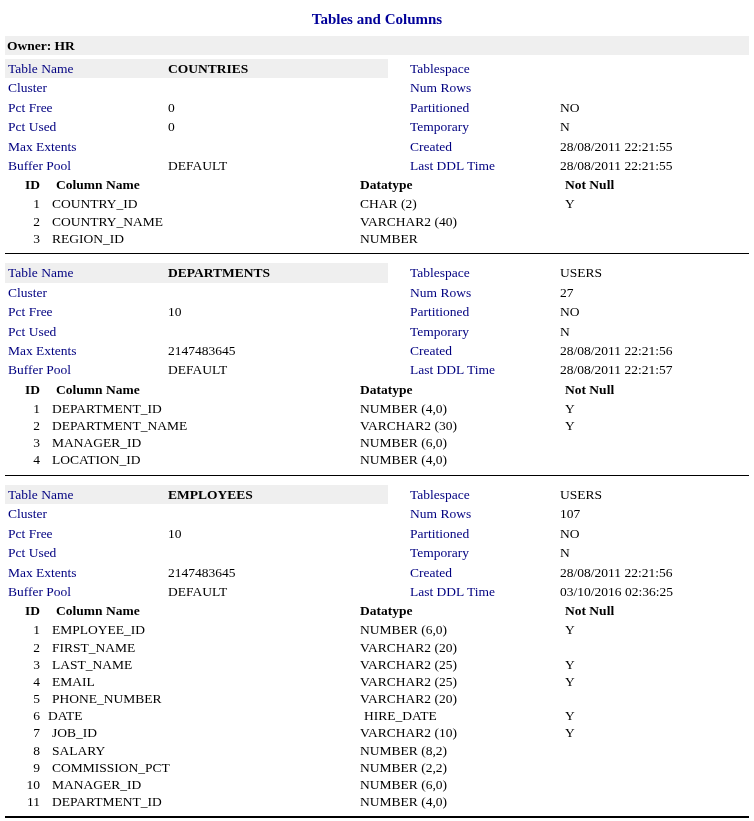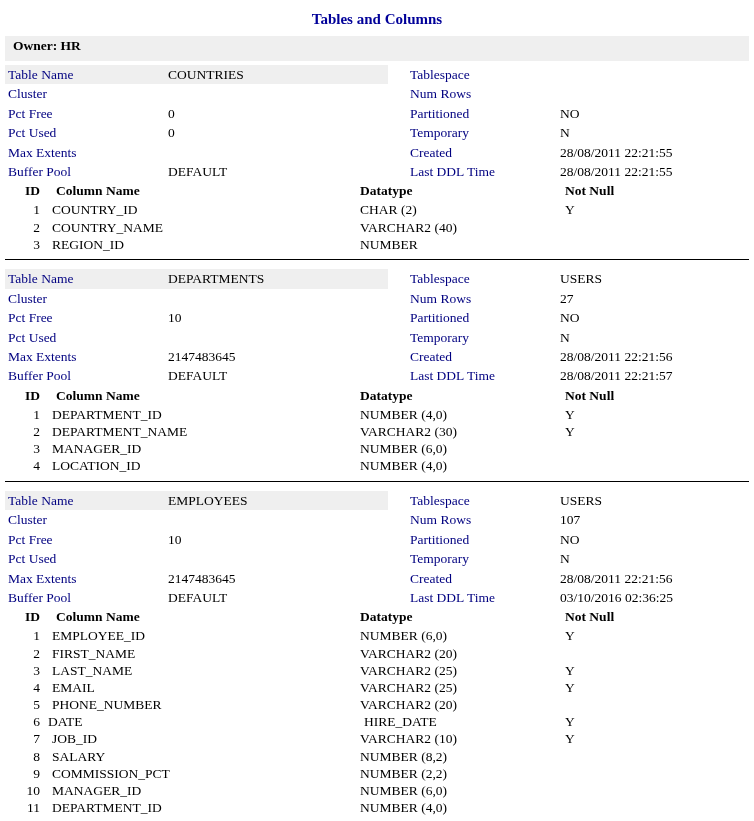--- a/index.html
+++ b/index.html
@@ -20,39 +20,39 @@
   .page-title{
     text-align:center;
     color:var(--title-color);
     font-weight:bold;
     font-size:15px;
     margin:11px 0 8px 0;
   }
   .owner-bar{
     background:var(--bar-bg);
     font-weight:bold;
-    height:25px;
+    height:19px;
     line-height:19px;
-    padding-left:8px;
+    padding-left:2px;
     margin-bottom:4px;
   }
   .section{margin:0;}
   .info-row{
     display:grid;
     grid-template-columns:163px 220px 22px 150px 1fr;
     height:19.4px;
     align-items:center;
   }
   .info-row .cell{white-space:nowrap;overflow:hidden;height:100%;line-height:19.4px;}
   .l-label{padding-left:3px;color:var(--label-color);}
   .r-label{color:var(--label-color);}
   .l-value{color:#000;}
   .r-value{color:#000;}
   .hl{background:var(--bar-bg);}
-  .tname{font-weight:normal;}
+  .tname{font-weight:bold;}
   .col-row{
     display:grid;
     grid-template-columns:40px 312px 205px 1fr;
     height:17.2px;
     align-items:center;
   }
   .col-row.col-head{height:20px;font-weight:bold;}
   .ccell{white-space:nowrap;overflow:hidden;line-height:17.2px;}
   .col-head .ccell{line-height:20px;}
   .c-id{text-align:right;padding-right:5px;}

